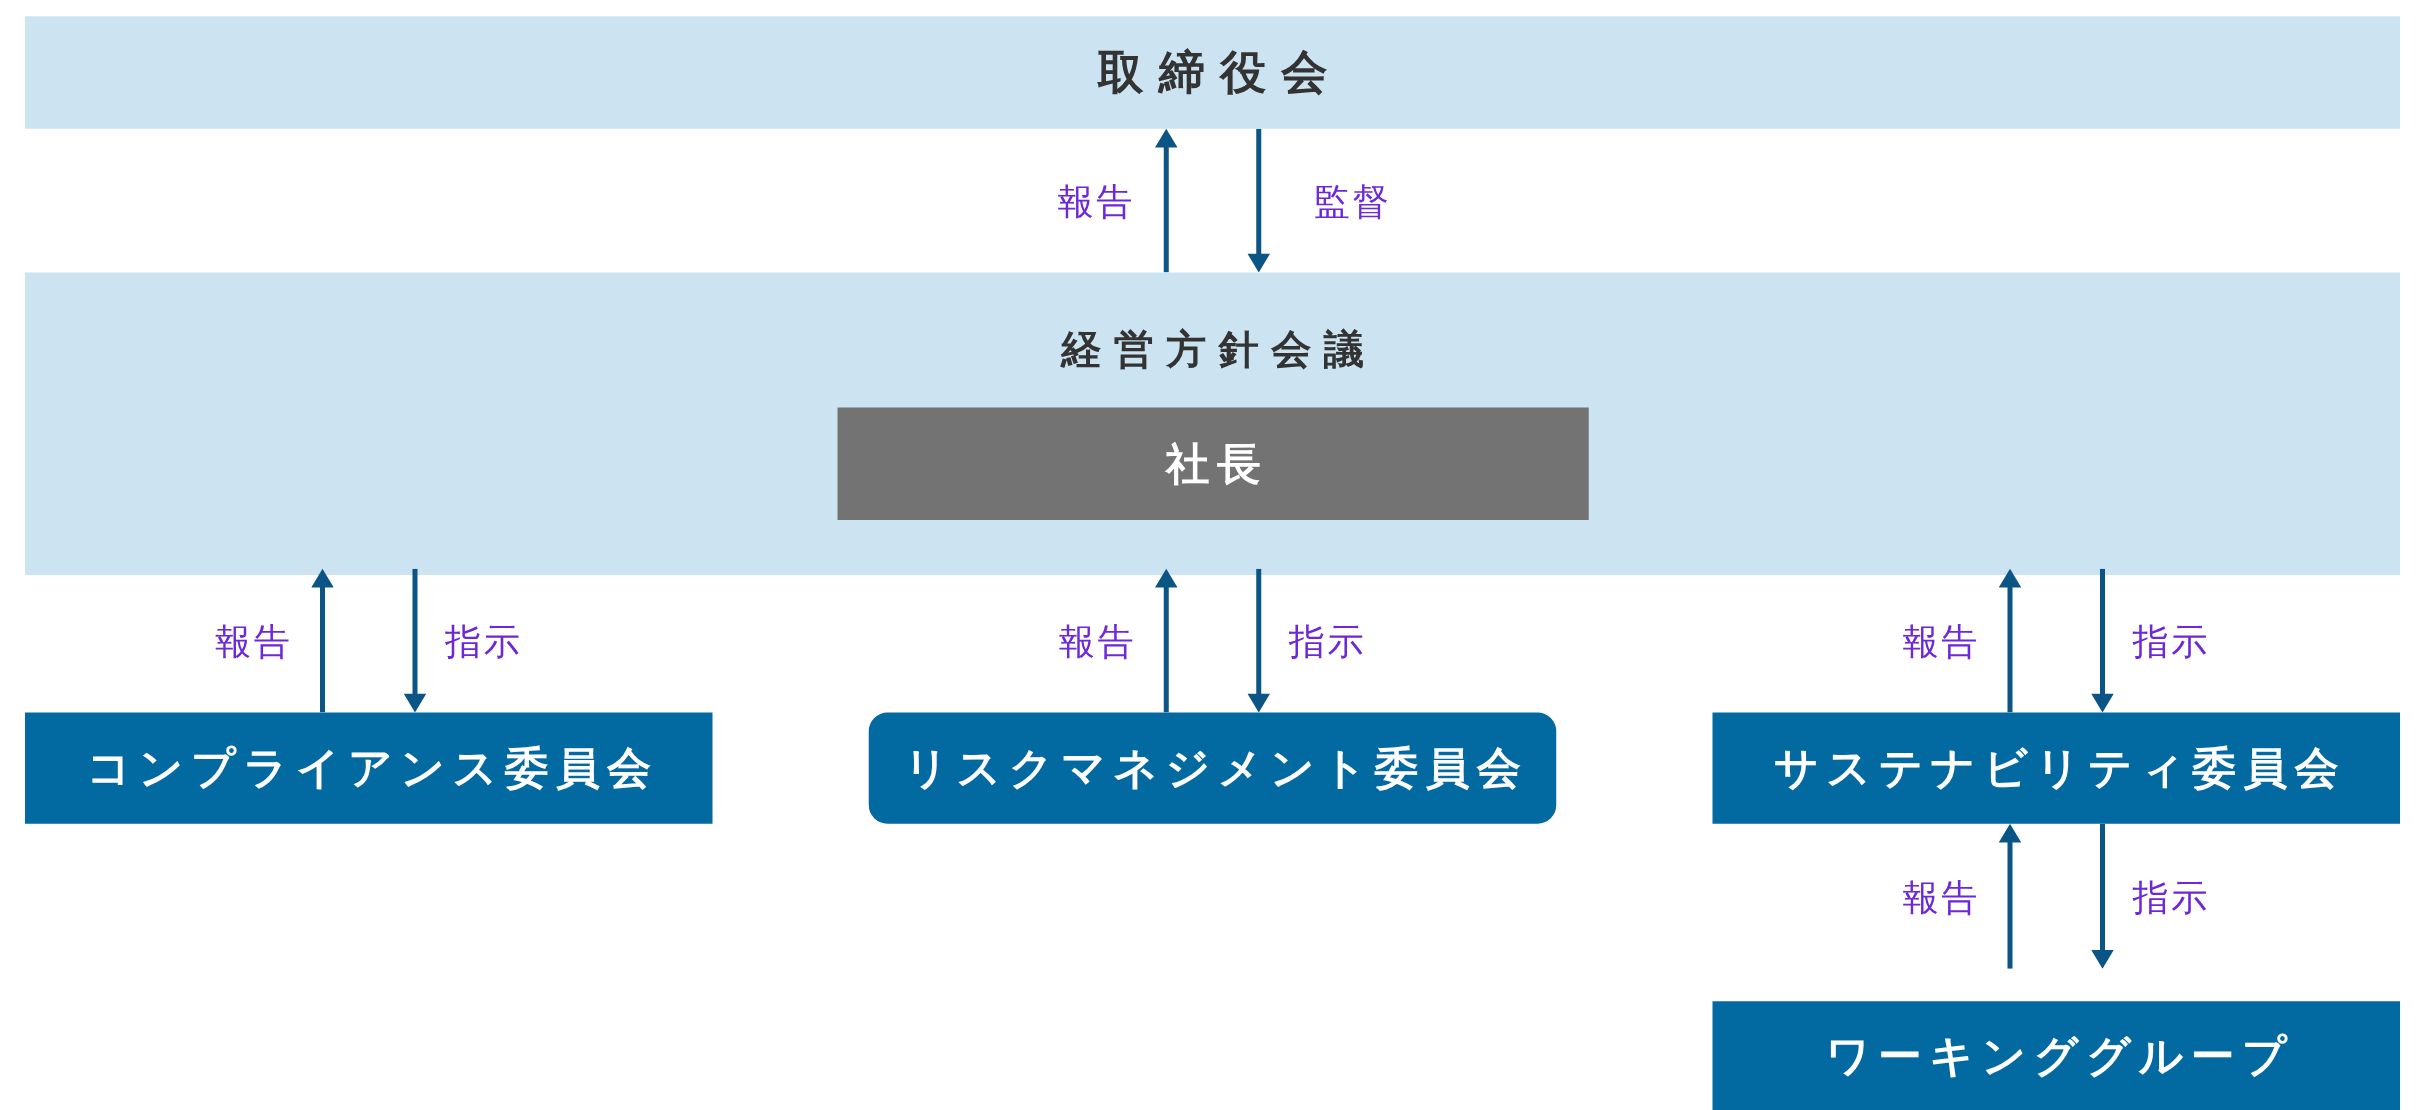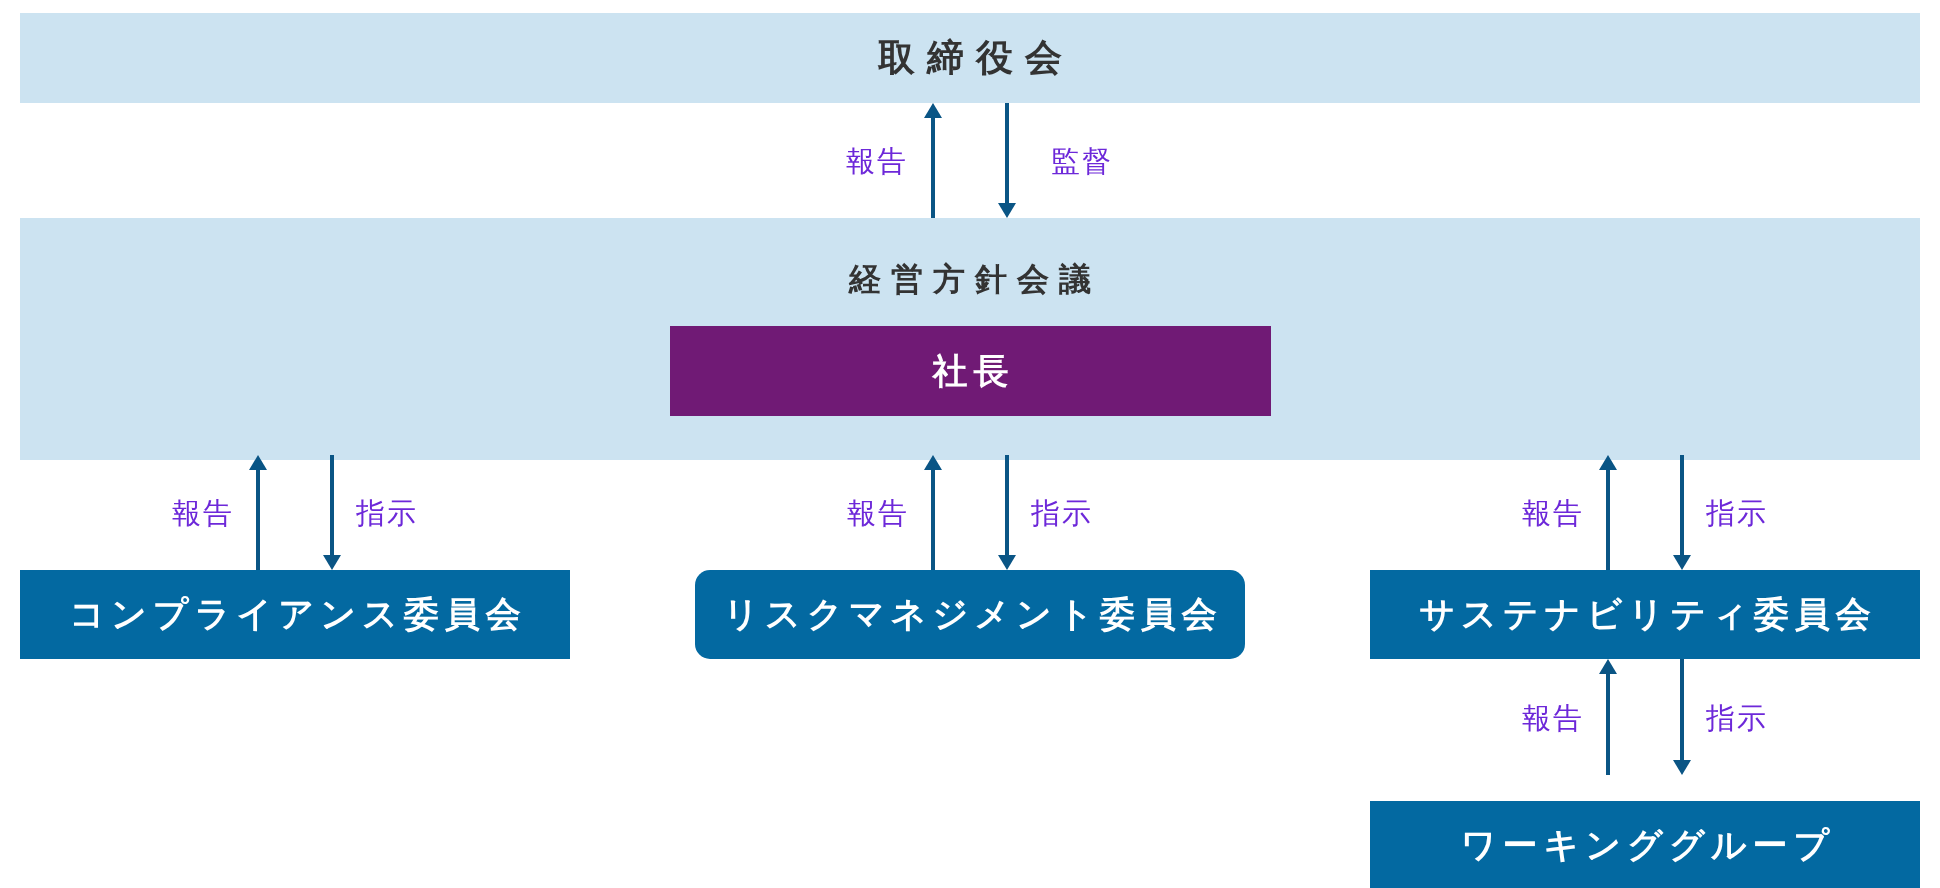--- a/index.html
+++ b/index.html
@@ -19,21 +19,21 @@
       display: flex;
       align-items: center;
       justify-content: center;
       box-sizing: border-box;
     }
     .light {
       background: #cce3f1;
       color: #333333;
     }
     .dark {
-      background: #701a75;
+      background: #737373;
       color: #ffffff;
     }
     .mid {
       background: #0369a1;
       color: #ffffff;
     }
     .title-lg {
       font-size: 37px;
       font-weight: bold;
       letter-spacing: 12px;

